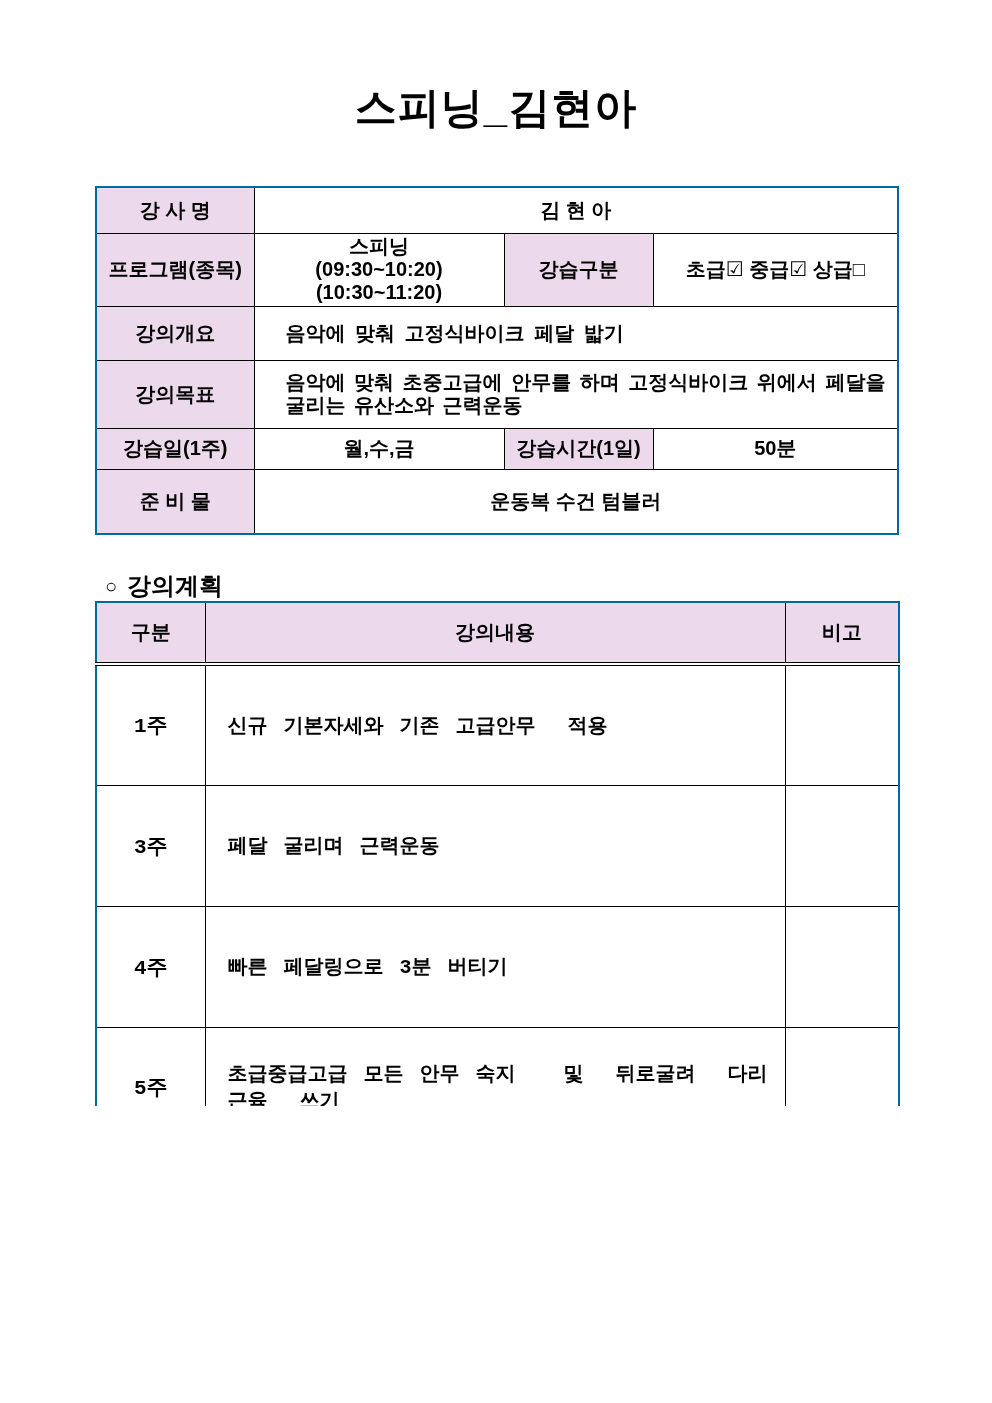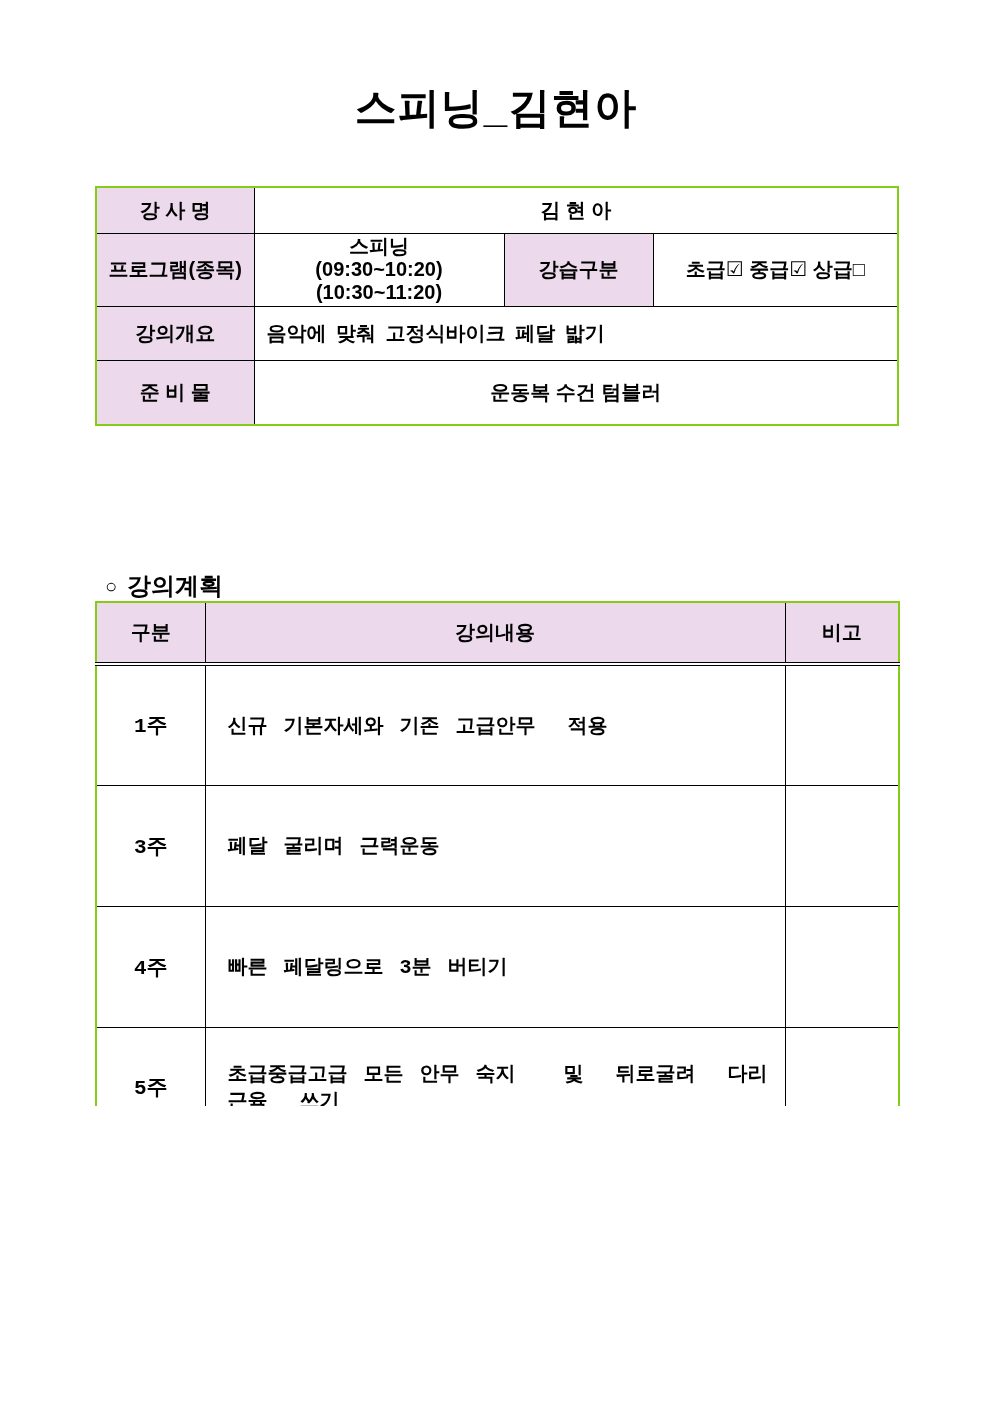--- a/index.html
+++ b/index.html
@@ -22,21 +22,21 @@
     width: 100%;
     text-align: center;
     font-size: 42px;
     font-weight: bold;
     letter-spacing: 1px;
   }
   table {
     position: absolute;
     border-collapse: collapse;
     table-layout: fixed;
-    border: 2px solid #84cc16;
+    border: 2px solid #0369a1;
   }
   td {
     border: 1px solid #000;
     font-size: 20px;
     font-weight: bold;
     text-align: center;
     vertical-align: middle;
     color: #000;
     overflow: hidden;
   }
@@ -50,21 +50,21 @@
   .t1 .c4 { width: 245px; }
   .t1 .r1 { height: 46px; }
   .t1 .r2 { height: 73px; }
   .t1 .r3 { height: 54px; }
   .t1 .r4 { height: 68px; }
   .t1 .r5 { height: 41px; }
   .t1 .r6 { height: 65px; border-radius: 27px; }
   .t1 .program-cell div { line-height: 23px; }
   .left {
     text-align: left;
-    padding-left: 12px;
+    padding-left: 31px;
     padding-right: 8px;
     word-spacing: 4px;
   }
   .goal { word-spacing: 3px; line-height: 23px; }
 
   
   .section-head {
     position: absolute;
     left: 105px;
     top: 570px;
@@ -133,20 +133,30 @@
           <div>(09:30~10:20)</div>
           <div>(10:30~11:20)</div>
         </td>
         <td class="hd">강습구분</td>
         <td>초급☑ 중급☑ 상급□</td>
       </tr>
       <tr class="r3">
         <td class="hd">강의개요</td>
         <td colspan="3" class="left">음악에 맞춰 고정식바이크 페달 밟기</td>
       </tr>
+      <tr class="r4">
+        <td class="hd">강의목표</td>
+        <td colspan="3" class="left goal">음악에 맞춰 초중고급에 안무를 하며 고정식바이크 위에서 페달을 굴리는 유산소와 근력운동</td>
+      </tr>
+      <tr class="r5">
+        <td class="hd">강습일(1주)</td>
+        <td>월,수,금</td>
+        <td class="hd">강습시간(1일)</td>
+        <td>50분</td>
+      </tr>
       <tr class="r6">
         <td class="hd">준 비 물</td>
         <td colspan="3">운동복 수건 텀블러</td>
       </tr>
     </tbody>
   </table>
 
   <div class="section-head">
     <span class="bullet">○</span>
     <span>강의계획</span>

